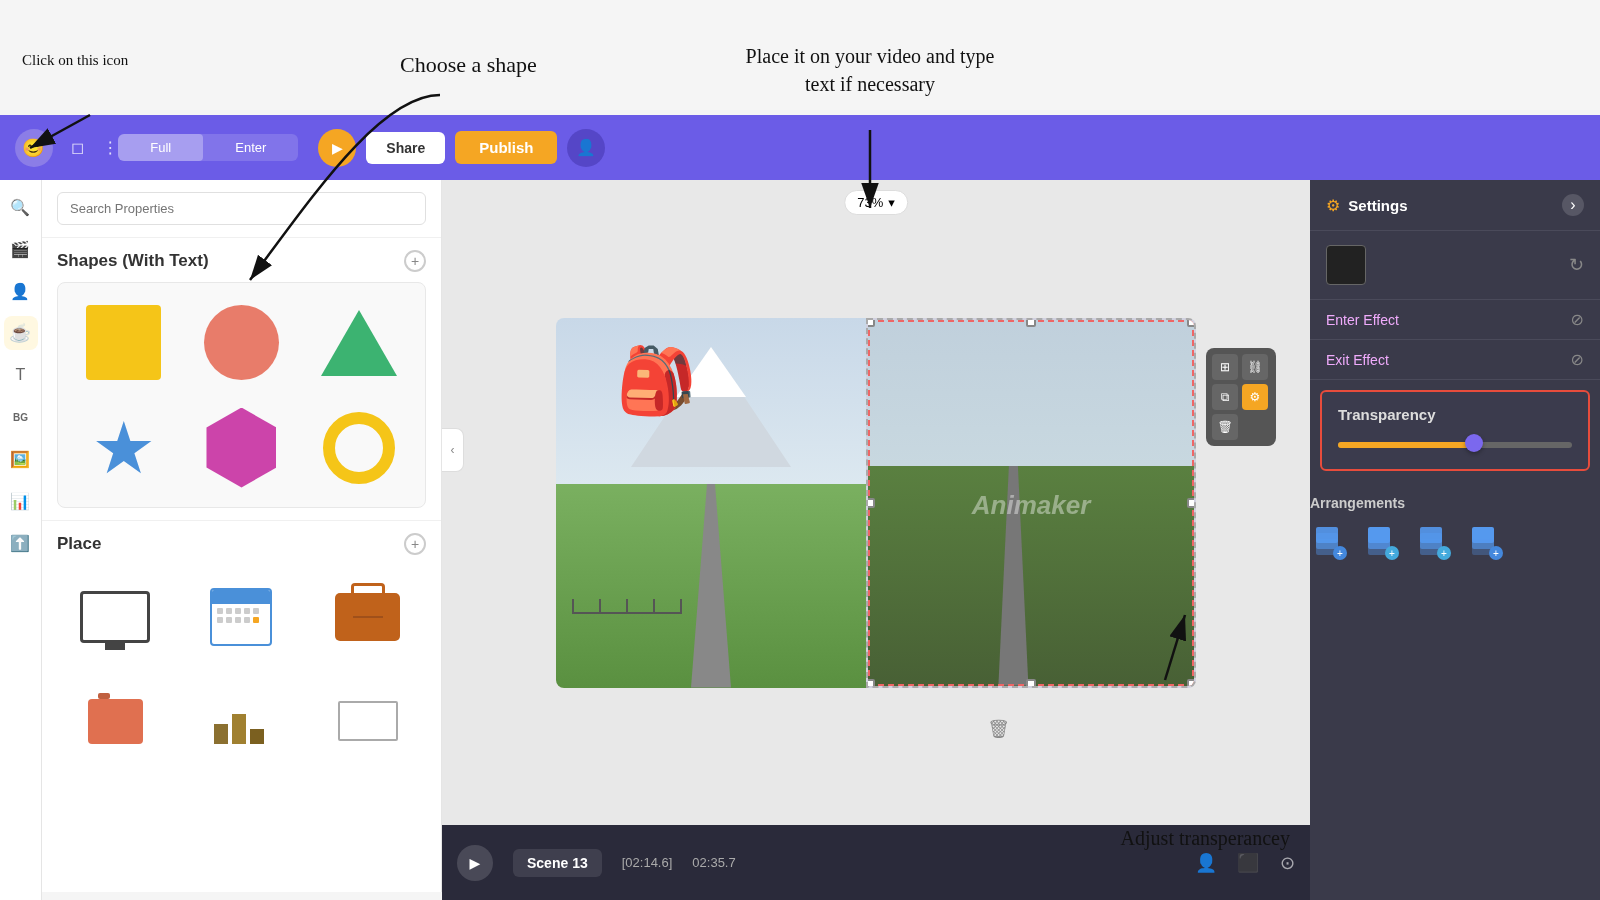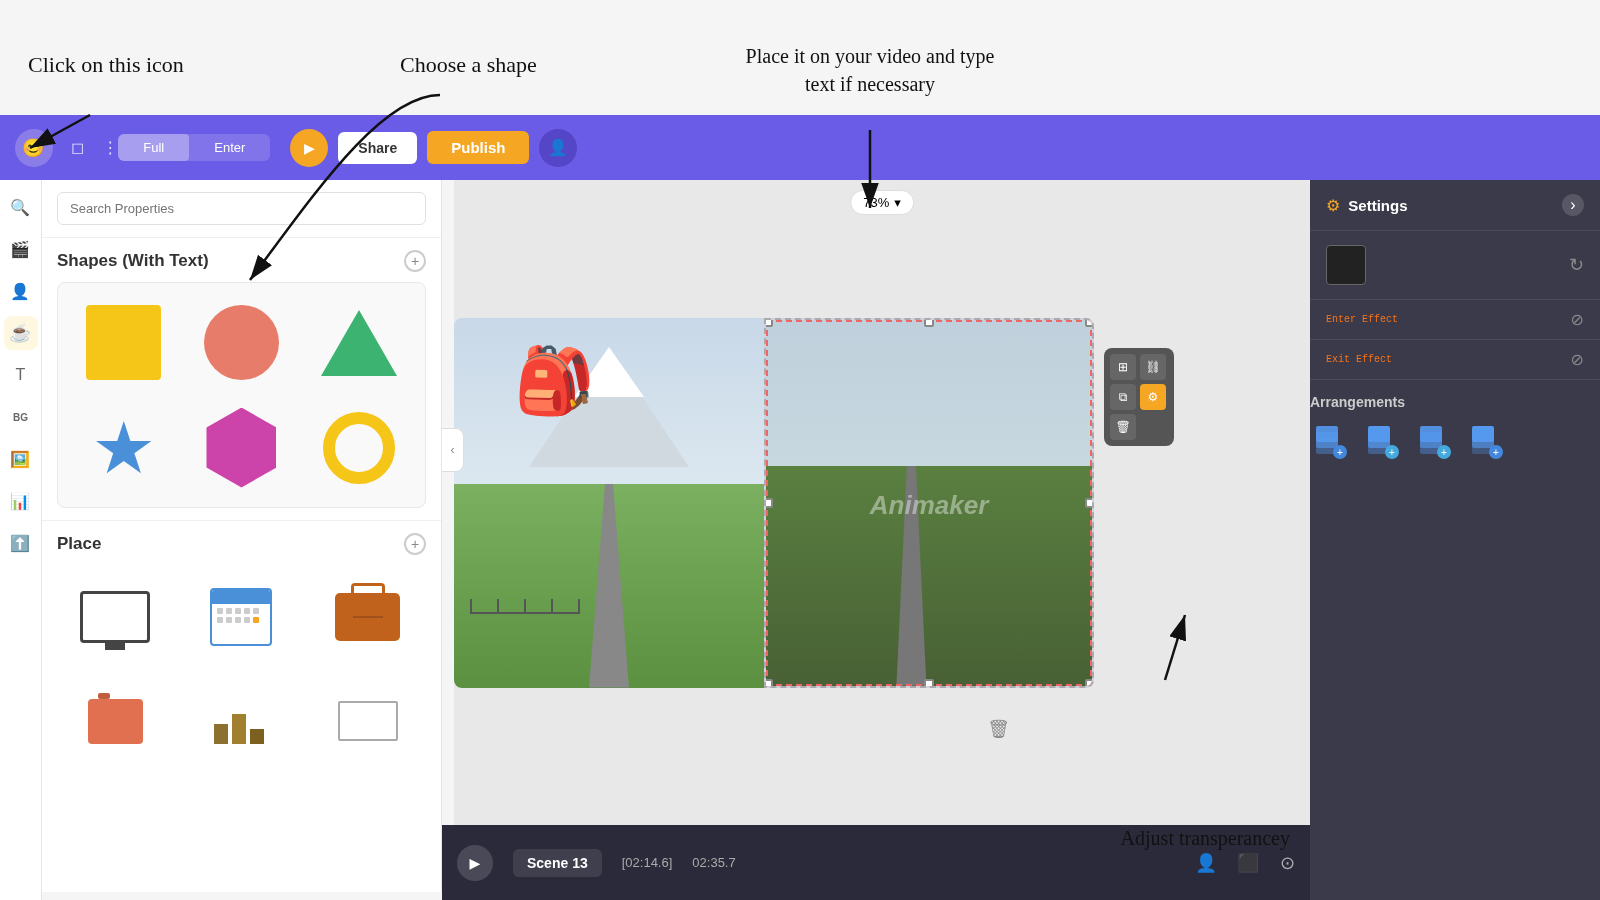--- a/index.html
+++ b/index.html
@@ -66,21 +66,21 @@
       font-size: 11px;
     }
     .header-mode-toggle {
       display: flex;
       background: rgba(255,255,255,0.15);
       border-radius: 6px;
       overflow: hidden;
       margin-right: 20px;
     }
     .mode-btn {
-      padding: 6px 25px;
+      padding: 6px 32px;
       color: white;
       font-size: 13px;
       cursor: pointer;
       border: none;
       background: transparent;
     }
     .mode-btn.active {
       background: rgba(255,255,255,0.3);
       border-radius: 4px;
     }
@@ -373,23 +373,22 @@
     
     .canvas-area {
       position: absolute;
       top: 180px;
       left: 442px;
       right: 290px;
       bottom: 75px;
       background: #e8e8e8;
       display: flex;
       align-items: center;
-      justify-content: flex-start;
+      justify-content: center;
       overflow: hidden;
-      margin-left: 12px;
     }
     .zoom-control {
       position: absolute;
       top: 10px;
       left: 50%;
       transform: translateX(-50%);
       background: white;
       border-radius: 15px;
       padding: 4px 12px;
       font-size: 13px;
@@ -728,23 +727,22 @@
     }
 
     .settings-effect-row {
       padding: 10px 16px;
       border-bottom: 1px solid #4a4a5a;
       display: flex;
       align-items: center;
       justify-content: space-between;
     }
     .effect-label {
-      color: #f97316;
-      font-size: 10px;
-      font-family: Liberation Mono, monospace;
+      color: #f0abfc;
+      font-size: 14px;
     }
     .effect-icon {
       color: #888;
       font-size: 16px;
       cursor: pointer;
     }
 
     
     .transparency-section {
       padding: 14px 16px;
@@ -846,22 +844,22 @@
       position: absolute;
       bottom: 50px;
       right: 310px;
       font-size: 20px;
       font-family: 'Georgia', serif;
       color: #111;
     }
     .label-click-icon {
       position: absolute;
       top: 52px;
-      left: 28px;
-      font-size: 22px;
+      left: 22px;
+      font-size: 15px;
       font-family: 'Georgia', serif;
       color: #111;
     }
   </style>
 </head>
 <body>
 
 <div class="label-click-icon">Click on this icon</div>
 
 <div class="label-choose-shape">Choose a shape</div>
@@ -1097,20 +1095,29 @@
   <div class="settings-effect-row">
     <span class="effect-label">Enter Effect</span>
     <span class="effect-icon">⊘</span>
   </div>
 
   <div class="settings-effect-row">
     <span class="effect-label">Exit Effect</span>
     <span class="effect-icon">⊘</span>
   </div>
 
+  <div class="transparency-section">
+    <div class="transparency-label">Transparency</div>
+    <div class="transparency-slider-wrap">
+      <div class="transparency-track">
+        <div class="transparency-fill"></div>
+      </div>
+      <div class="transparency-thumb"></div>
+    </div>
+  </div>
 
   <div class="arrangements-section">
     <div class="arrangements-label">Arrangements</div>
     <div class="arrangements-icons">
 
       <div class="arrangement-icon">
         <svg width="36" height="36" viewBox="0 0 36 36">
           <rect x="4" y="14" width="22" height="16" rx="2" fill="#5599ee" opacity="0.4"></rect>
           <rect x="4" y="8" width="22" height="16" rx="2" fill="#5599ee" opacity="0.6"></rect>
           <rect x="4" y="2" width="22" height="16" rx="2" fill="#5599ee" opacity="0.9"></rect>

